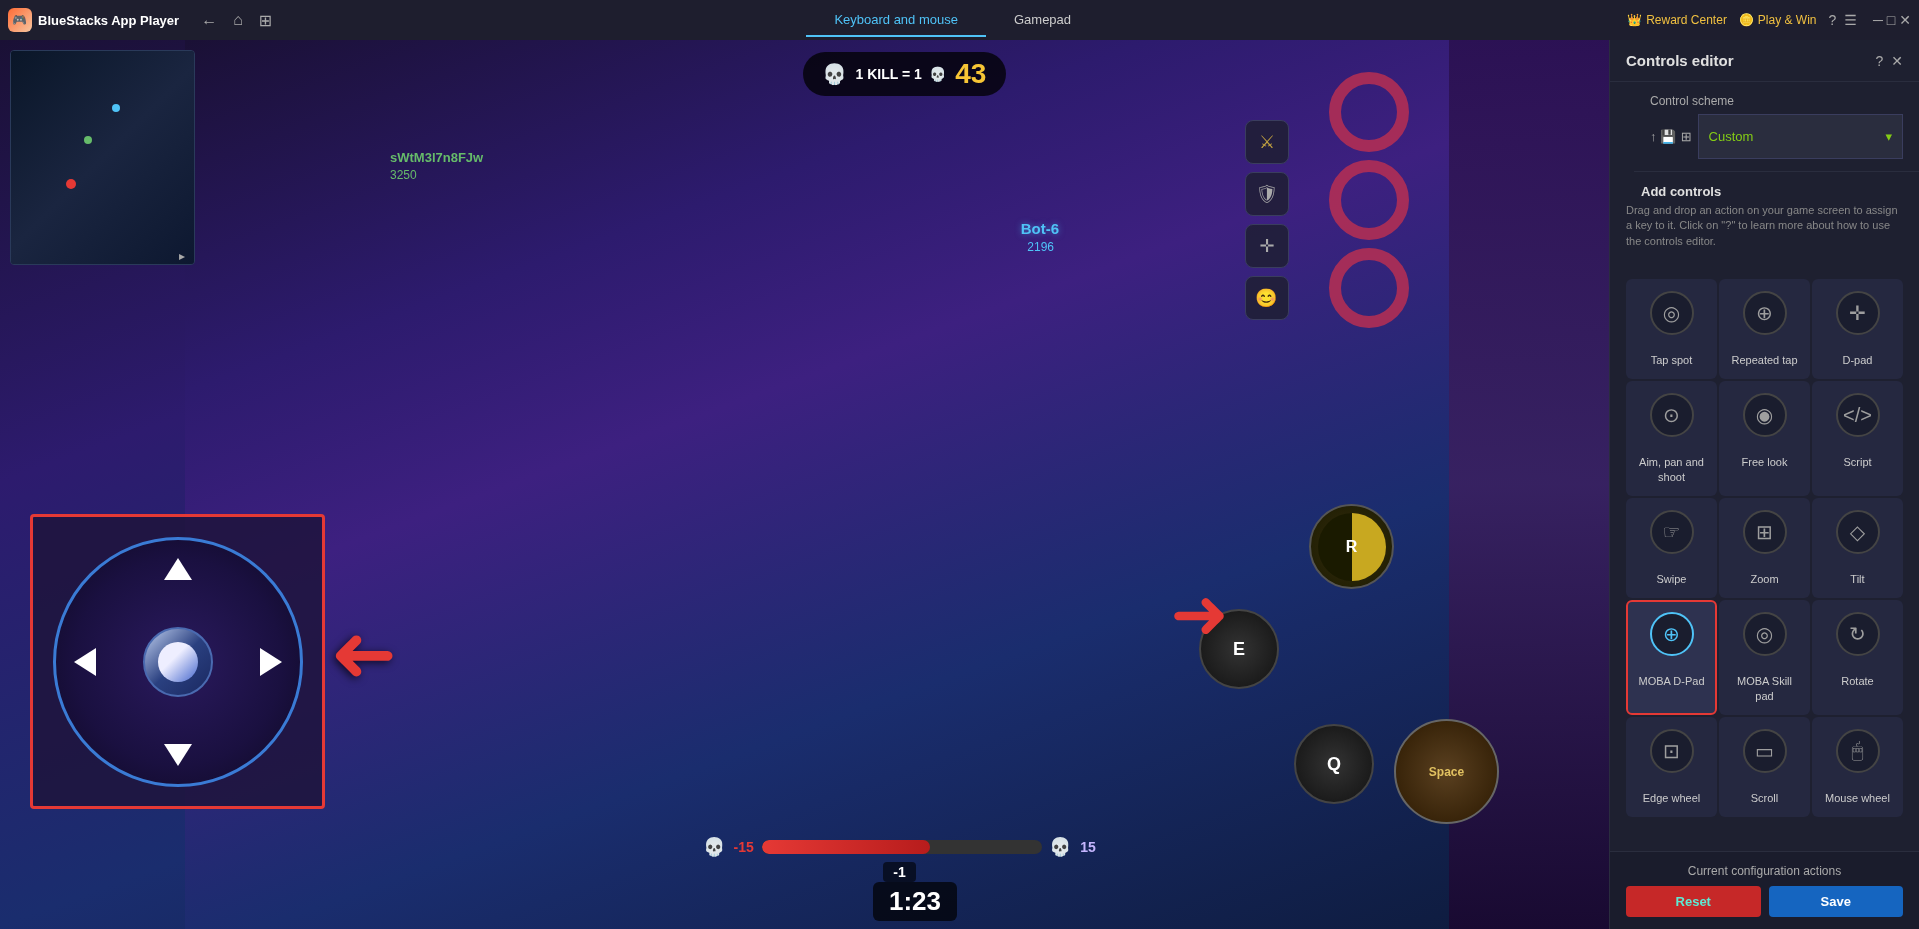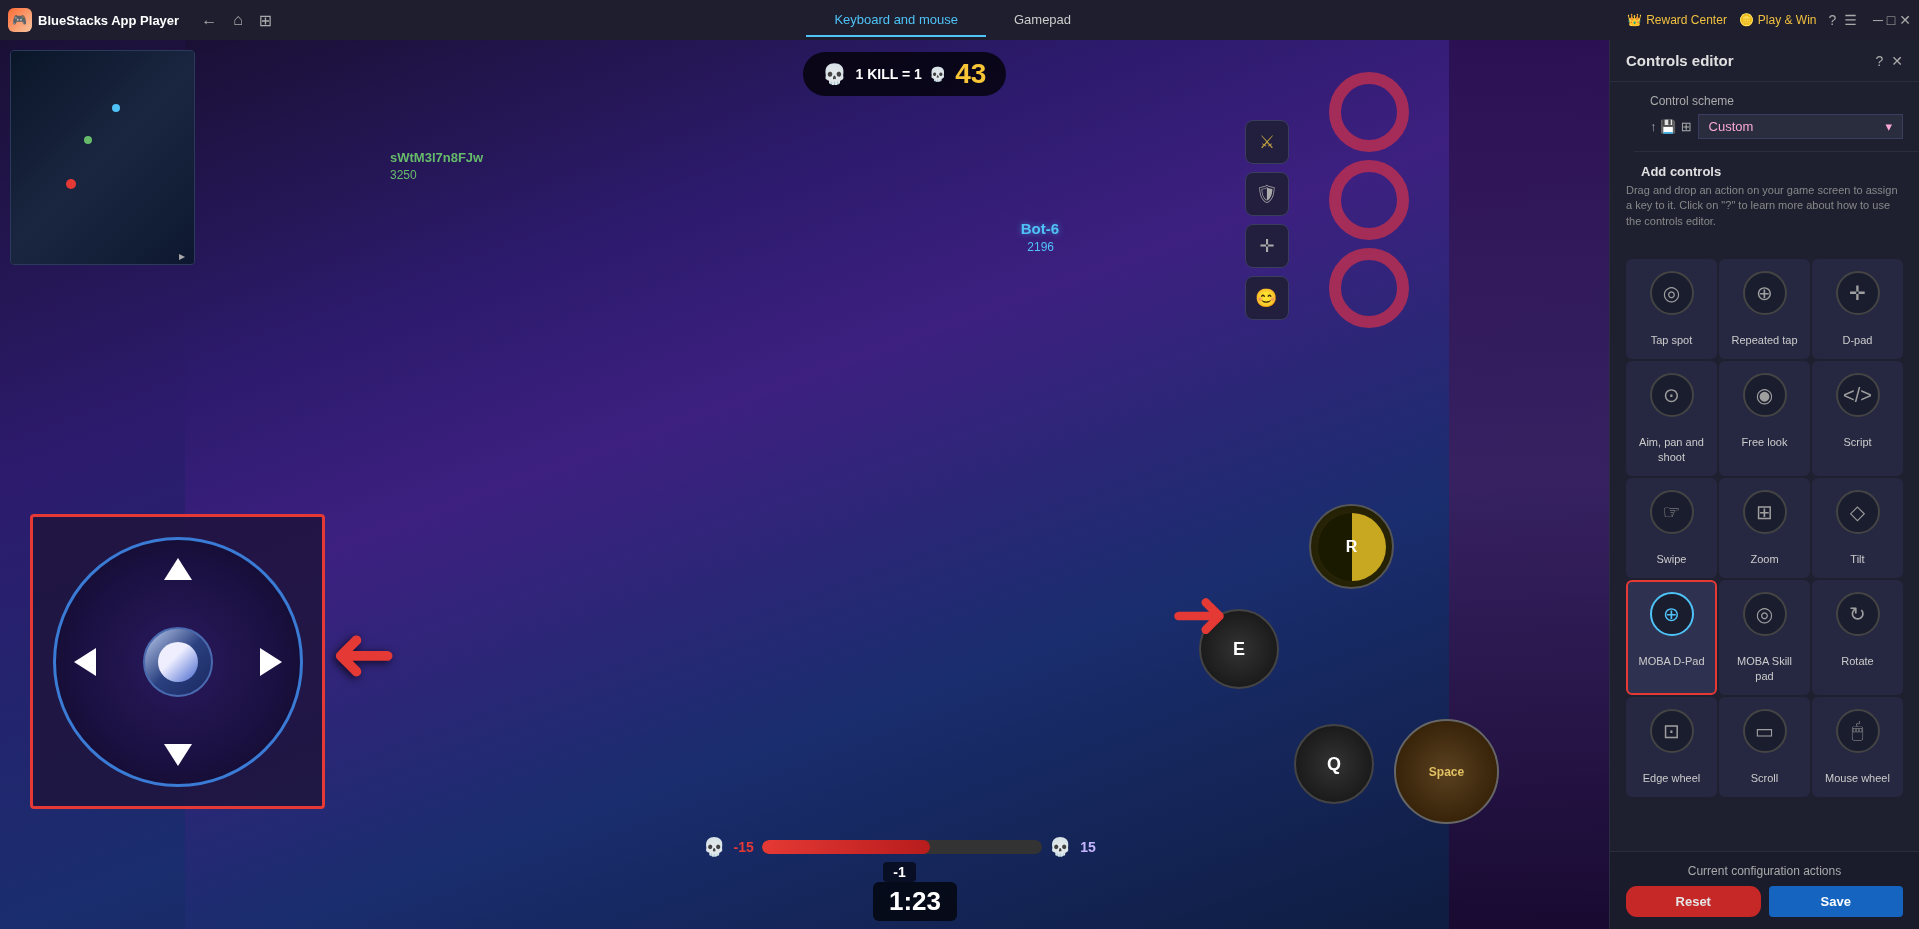--- a/index.html
+++ b/index.html
@@ -204,22 +204,22 @@
     .control-scheme-section { padding: 12px 16px; border-bottom: 1px solid #2a2d3e; margin-left: 24px; }
     .scheme-label { color: #aaa; font-size: 12px; margin-bottom: 6px; }
     .scheme-select-row { display: flex; align-items: center; gap: 6px; }
     .scheme-icons { display: flex; gap: 4px; }
     .scheme-icon-btn { background: none; border: none; cursor: pointer; color: #aaa; font-size: 13px; }
     .scheme-dropdown {
       flex: 1;
       background: #2a2d3e;
       border: 1px solid #3a3d5e;
       border-radius: 0;
-      color: #f9a8d4;
-      padding: 4px 10px;
+      color: #84cc16;
+      padding: 14px 10px;
       font-size: 13px;
       cursor: pointer;
       appearance: none;
       display: flex; align-items: center; justify-content: space-between;
     }
 
     .add-controls-section { padding: 12px 16px; }
     .add-controls-title { color: #e0e0e0; font-size: 13px; font-weight: 600; margin-bottom: 4px; margin-left: 15px; }
     .add-controls-desc { color: #888; font-size: 11px; line-height: 1.4; margin-bottom: 30px; }
 
@@ -287,21 +287,21 @@
       border-top: 1px solid #2a2d3e;
       padding: 12px 16px;
       background: #1a1c2c;
     }
     .config-label { color: #aaa; font-size: 12px; text-align: center; margin-bottom: 8px; }
     .config-buttons { display: flex; gap: 8px; }
     .config-btn {
       flex: 1; padding: 8px; border-radius: 4px; border: none; cursor: pointer;
       font-size: 13px; font-weight: 600;
     }
-    .config-btn.reset { background: #c62828; color: #e5e5e5; border-radius: 11px; }
+    .config-btn.reset { background: #c62828; color: #5eead4; }
     .config-btn.save { background: #1565c0; color: #fff; }
     .bot-label {
       position: absolute;
       color: #4fc3f7; font-size: 15px; font-weight: 700;
       text-shadow: 0 0 6px rgba(79,195,247,0.5);
     }
     .player-label {
       position: absolute;
       color: #66bb6a; font-size: 13px; font-weight: 700;
     }

